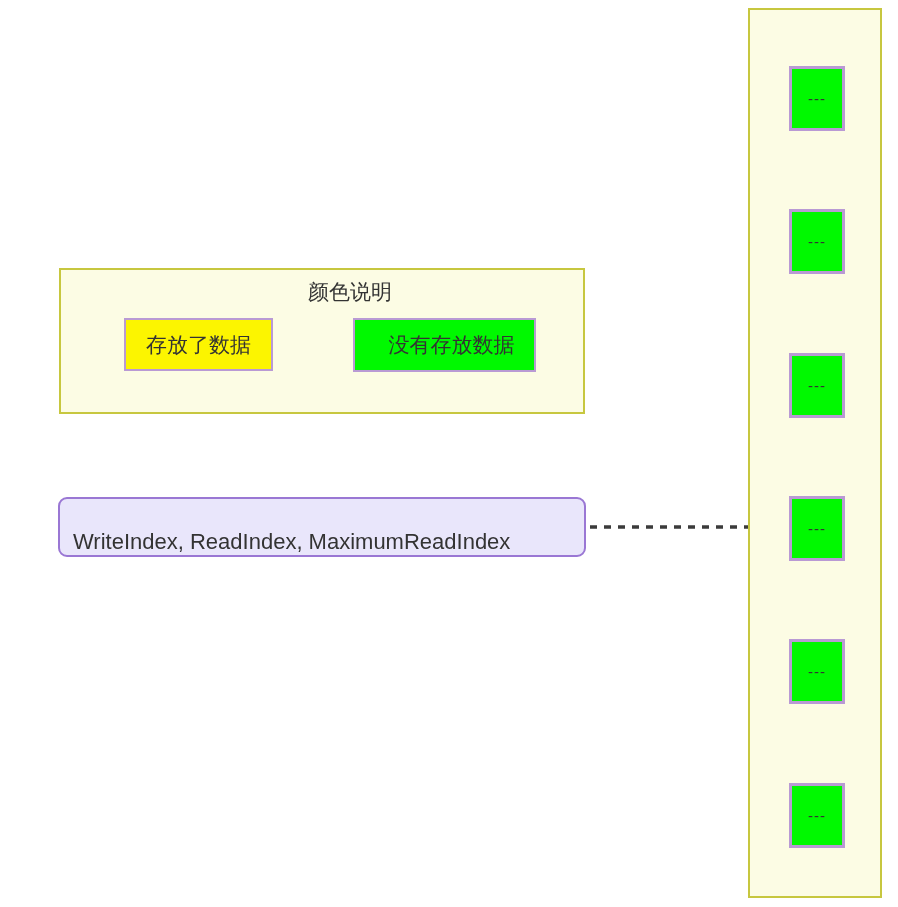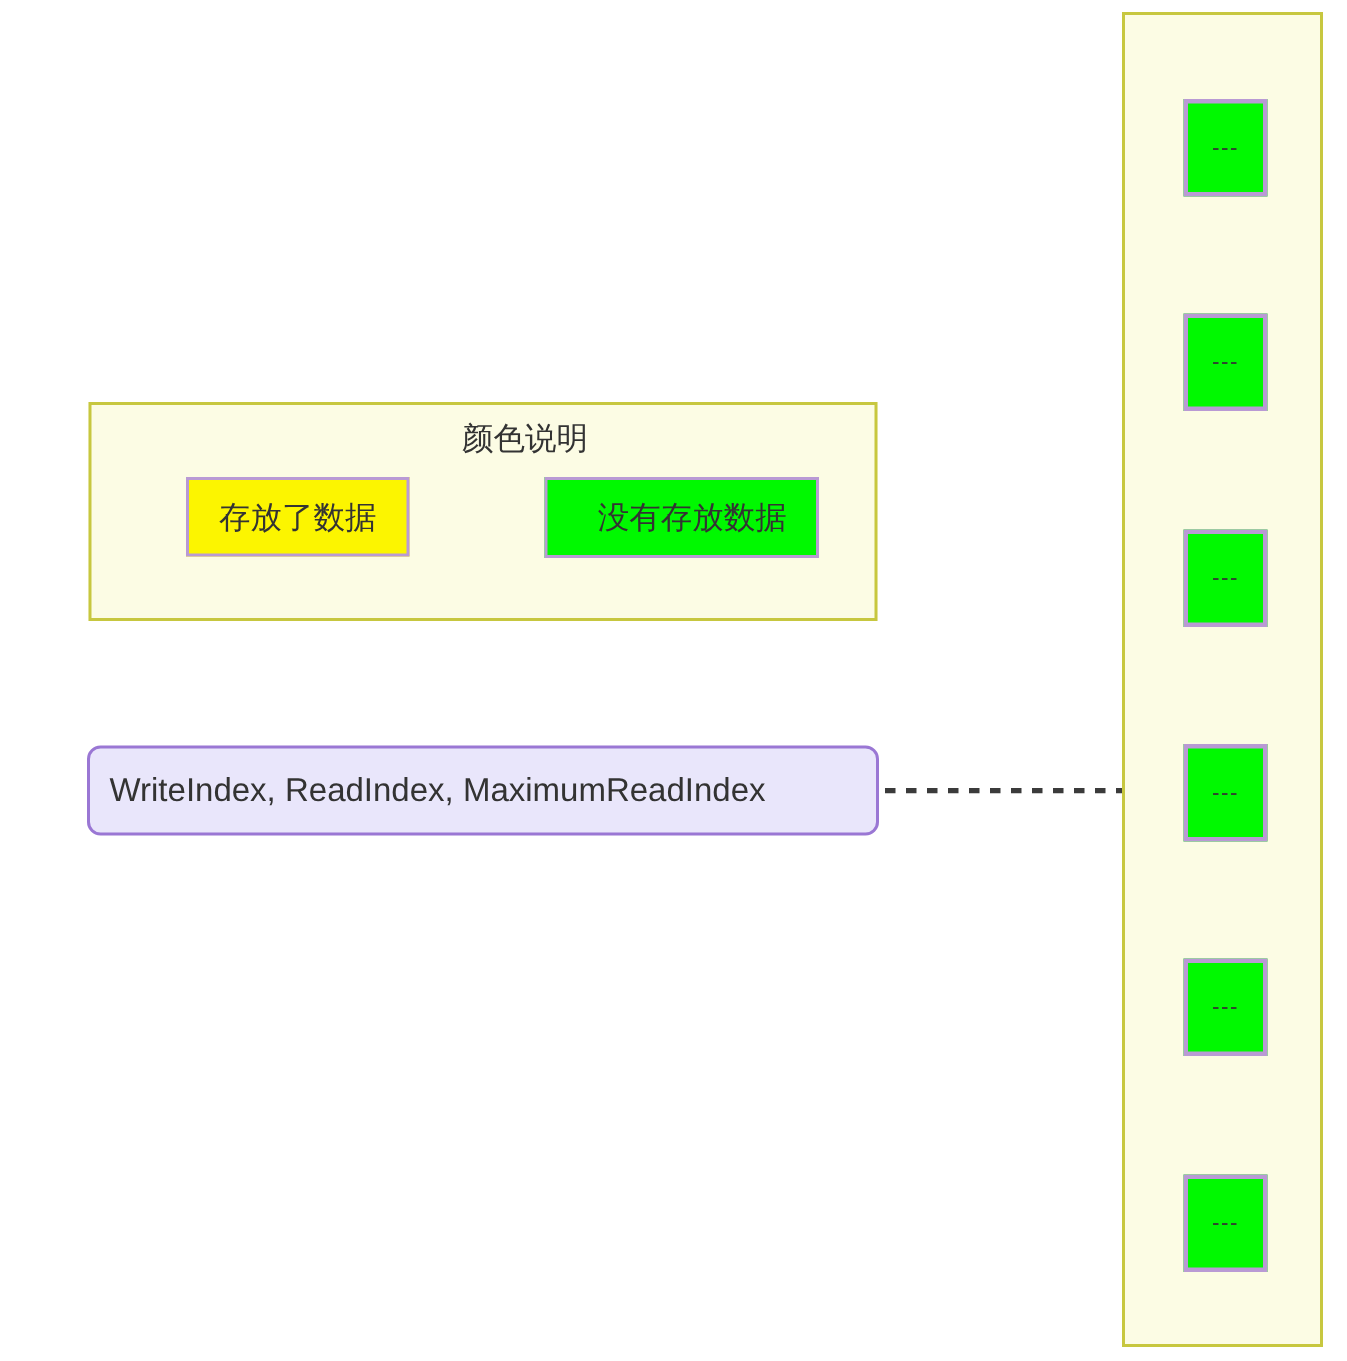--- a/index.html
+++ b/index.html
@@ -80,40 +80,40 @@
     font-size: 21px;
     color: #333333;
   }
   .legend-swatch.filled {
     left: 63px;
     width: 149px;
     height: 53px;
     background: #fcf500;
   }
   .legend-swatch.empty {
-    left: 302px;
+    left: 292px;
     width: 183px;
     height: 54px;
     background: #00f900;
     padding-left: 14px;
   }
 
   
   .index-label {
     position: absolute;
     left: 58px;
     top: 497px;
     width: 528px;
     height: 60px;
     background: #e9e6fb;
     border: 2px solid #9a77d4;
     border-radius: 9px;
     box-sizing: border-box;
     display: flex;
-    align-items: center;
+    align-items: flex-end;
     padding-left: 13px;
     font-size: 22px;
     color: #333333;
   }
 
   
   .arrow-svg {
     position: absolute;
     left: 0;
     top: 0;

